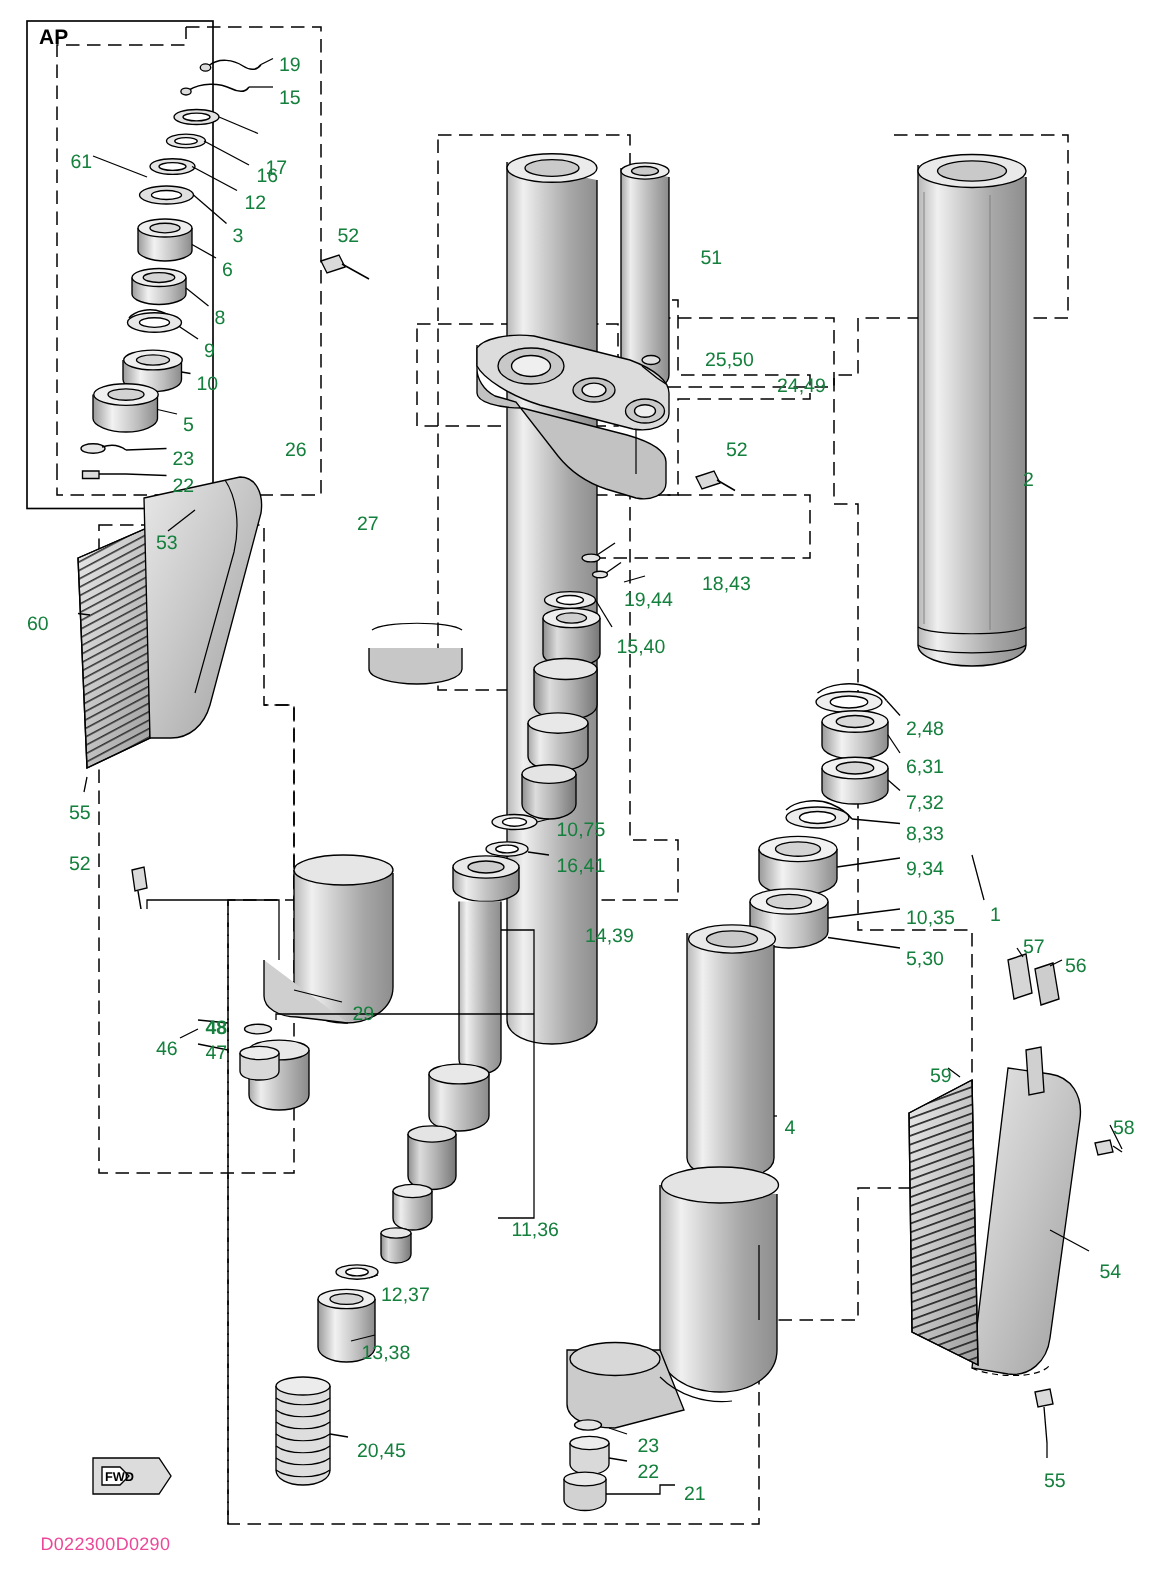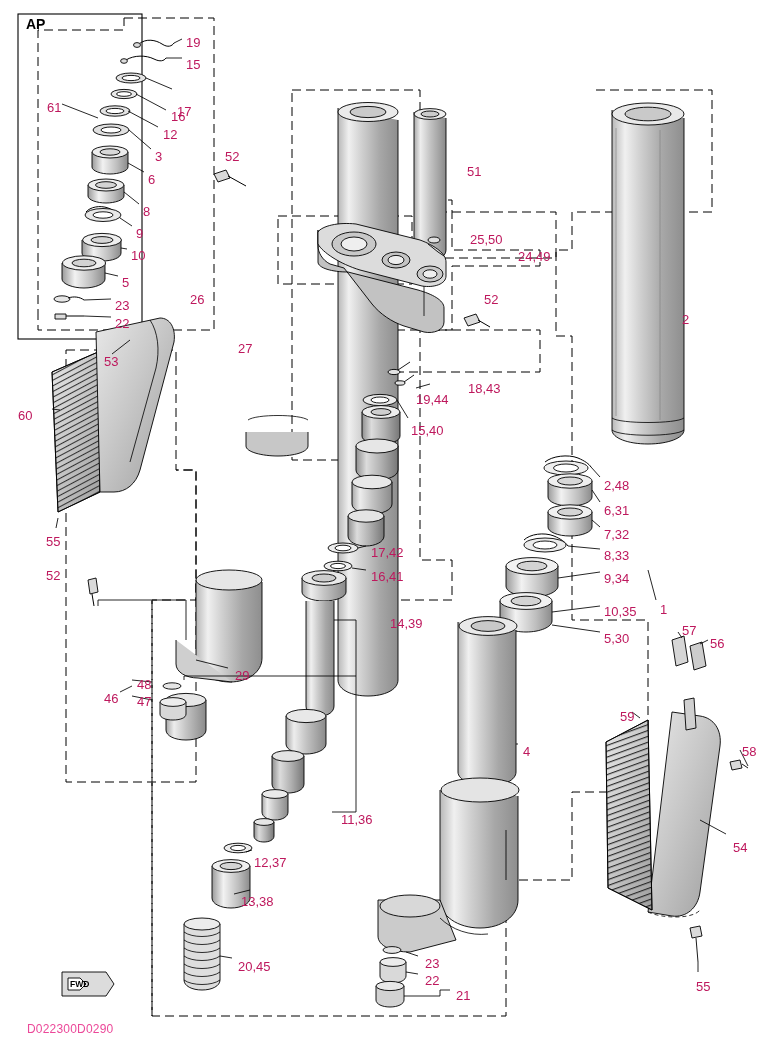--- a/index.html
+++ b/index.html
@@ -22,21 +22,21 @@
     position: absolute;
     left: 0;
     top: 0;
     width: 768px;
     height: 1063px;
   }
   .label {
     position: absolute;
     font-family: "Liberation Sans", sans-serif;
     font-size: 13px;
-    color: #be185d;
+    color: #15803d;
     white-space: nowrap;
     line-height: 1;
   }
   .ap-box-label {
     position: absolute;
     font-family: "Liberation Sans", sans-serif;
     font-size: 14px;
     font-weight: bold;
     color: #000;
   }
@@ -473,27 +473,27 @@
       <div class="label" style="left: 468px; top: 382px;">18,43</div>
       <div class="label" style="left: 411px; top: 424px;">15,40</div>
       <div class="label" style="left: 604px; top: 479px;">2,48</div>
       <div class="label" style="left: 604px; top: 504px;">6,31</div>
       <div class="label" style="left: 604px; top: 528px;">7,32</div>
       <div class="label" style="left: 604px; top: 549px;">8,33</div>
       <div class="label" style="left: 604px; top: 572px;">9,34</div>
       <div class="label" style="left: 604px; top: 605px;">10,35</div>
       <div class="label" style="left: 604px; top: 632px;">5,30</div>
       <div class="label" style="left: 660px; top: 603px;">1</div>
-      <div class="label" style="left: 371px; top: 546px;">17,42</div>
+      <div class="label" style="left: 371px; top: 546px;">10,75</div>
       <div class="label" style="left: 371px; top: 570px;">16,41</div>
       <div class="label" style="left: 390px; top: 617px;">14,39</div>
       <div class="label" style="left: 46px; top: 535px;">55</div>
       <div class="label" style="left: 46px; top: 569px;">52</div>
       <div class="label" style="left: 235px; top: 669px;">29</div>
-      <div class="label" style="left: 137px; top: 678px;">48</div>
+      <div class="label" style="left: 137px; top: 678px; font-weight: bold;">48</div>
       <div class="label" style="left: 137px; top: 695px;">47</div>
       <div class="label" style="left: 104px; top: 692px;">46</div>
       <div class="label" style="left: 682px; top: 624px;">57</div>
       <div class="label" style="left: 710px; top: 637px;">56</div>
       <div class="label" style="left: 620px; top: 710px;">59</div>
       <div class="label" style="left: 742px; top: 745px;">58</div>
       <div class="label" style="left: 523px; top: 745px;">4</div>
       <div class="label" style="left: 733px; top: 841px;">54</div>
       <div class="label" style="left: 341px; top: 813px;">11,36</div>
       <div class="label" style="left: 254px; top: 856px;">12,37</div>

